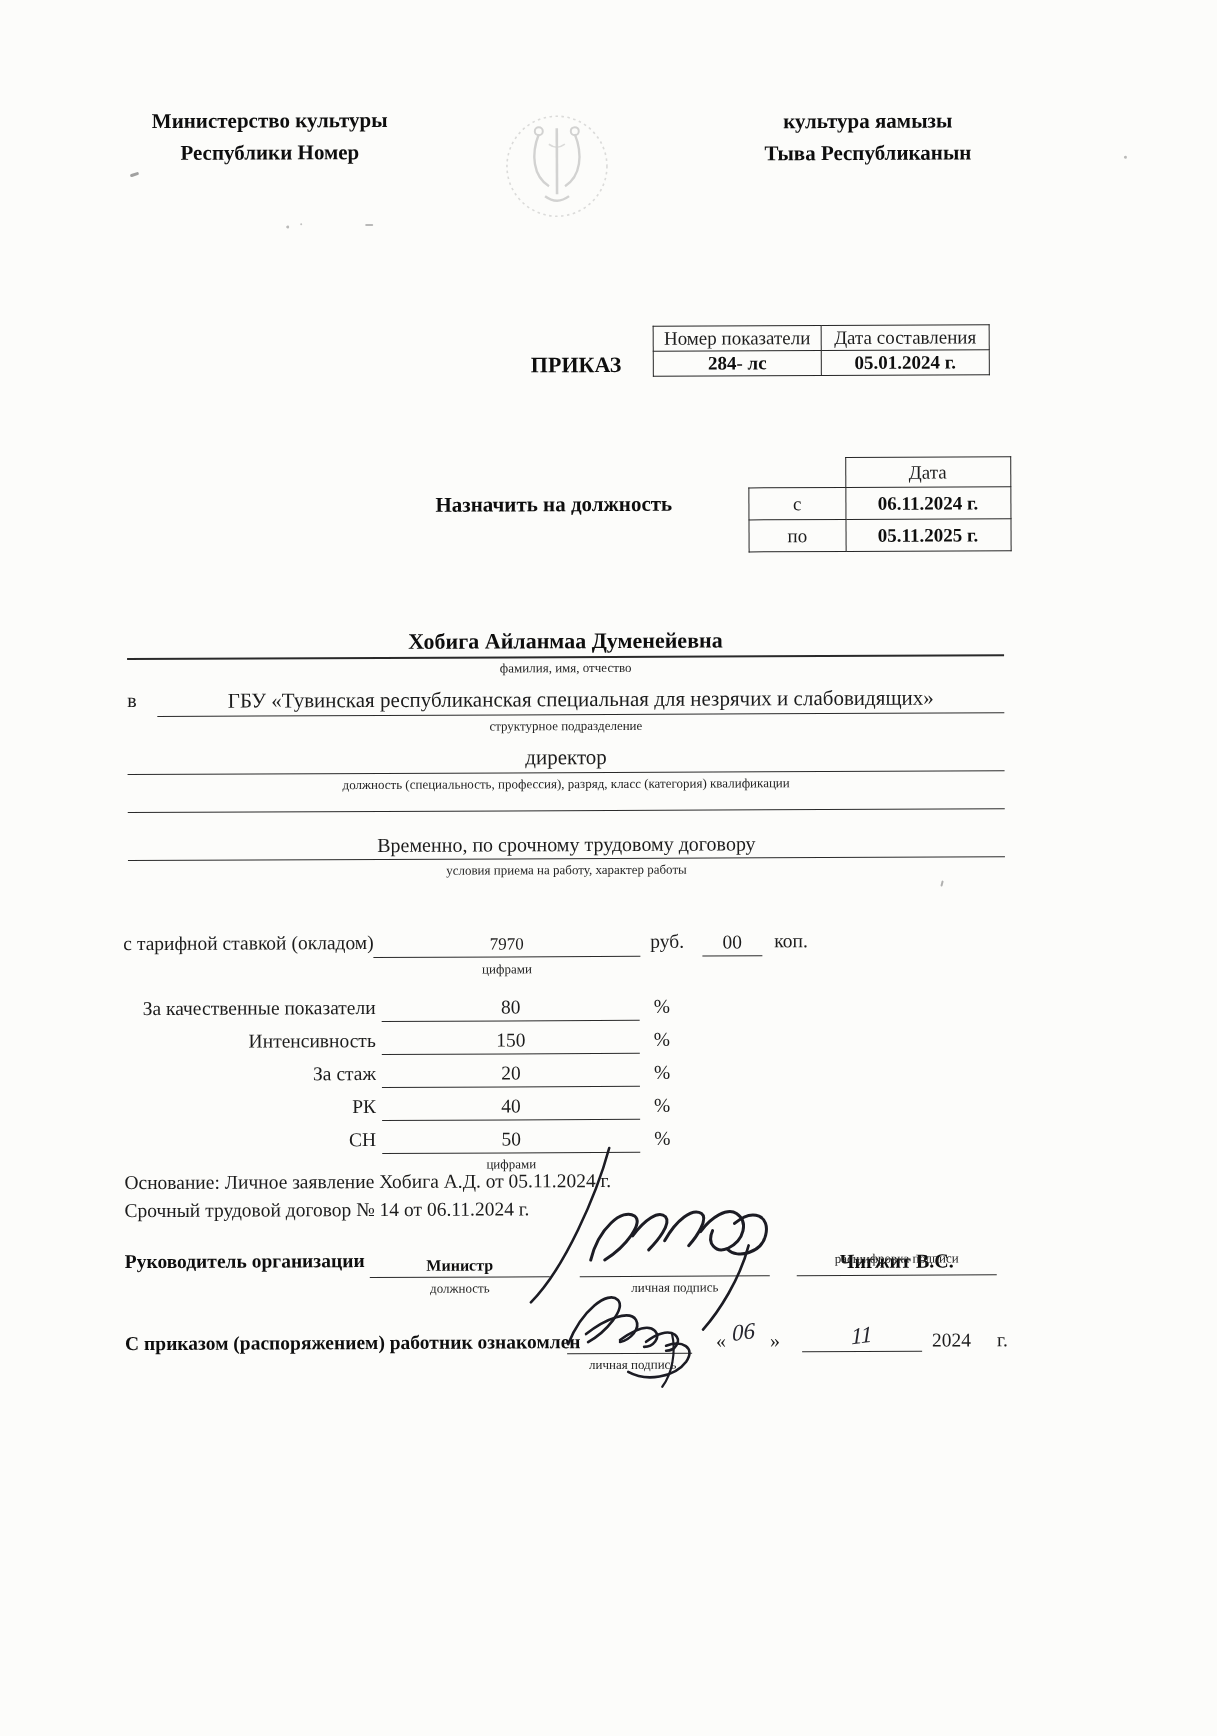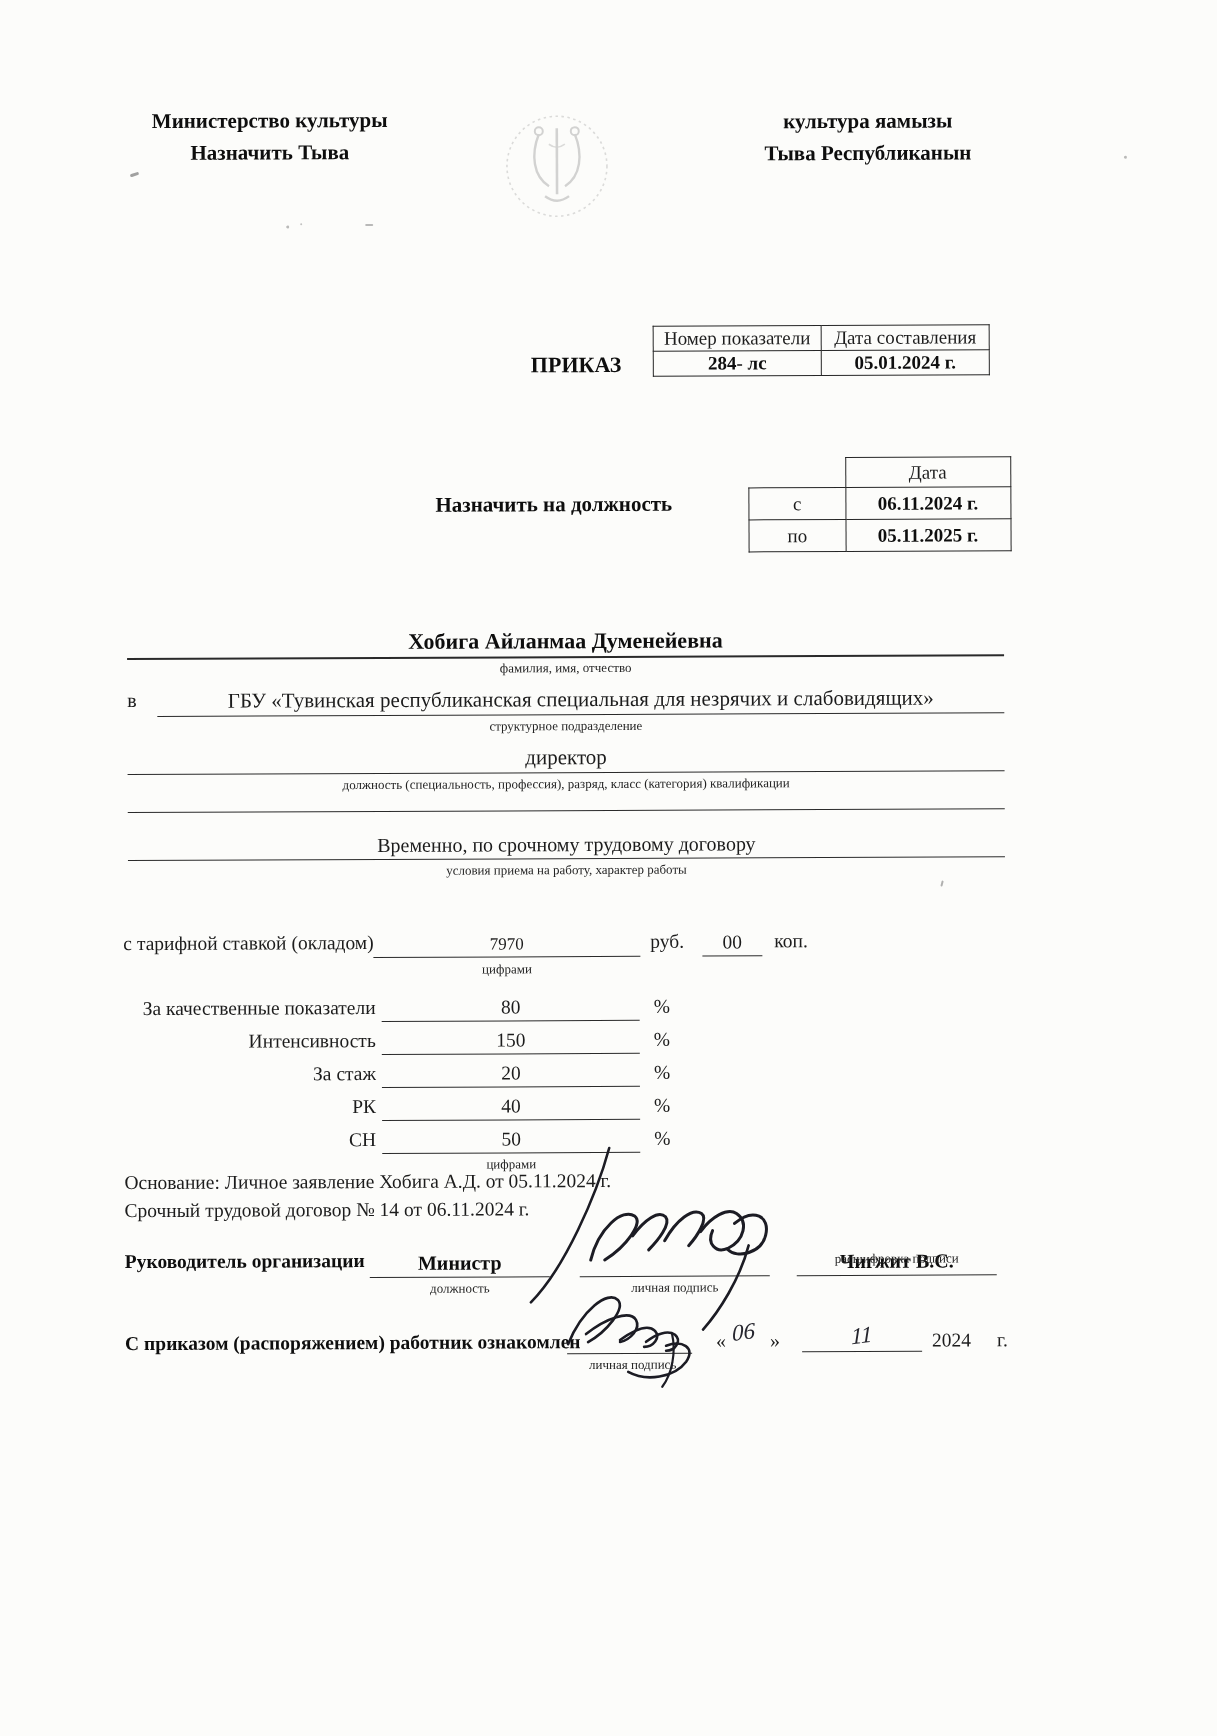--- a/index.html
+++ b/index.html
@@ -30,21 +30,21 @@
   svg{display:block;}
 </style>
 </head>
 <body>
 
 <div class="page">
 <div class="tilt">
 
   <div class="abs ctr b" style="left:118px;top:104px;width:310px;font-size:21px;line-height:1.5;">
     <div>Министерство культуры</div>
-    <div>Назначить Тыва</div>
+    <div>Республики Номер</div>
   </div>
 
   <div class="abs ctr b" style="left:716px;top:107px;width:310px;font-size:21px;line-height:1.5;">
     <div>культура яамызы</div>
     <div>Тыва Республиканын</div>
   </div>
 
   <div class="abs" style="left:500px;top:110px;width:120px;height:112px;opacity:.42;">
     <svg width="120" height="112" viewBox="0 0 120 112" fill="none" stroke="#9a9a9a">
       <circle cx="60" cy="56" r="50" stroke-width="1.6" stroke-dasharray="2.5 3.5" opacity=".8"></circle>
@@ -164,21 +164,21 @@
   <div class="abs" style="left:653px;top:1128px;font-size:19.5px;">%</div>
 
   <div class="abs cap" style="left:381px;top:1156px;width:258px;">цифрами</div>
 
   <div class="abs" style="left:123px;top:1170px;font-size:19.5px;">Основание: Личное заявление Хобига А.Д. от 05.11.2024 г.</div>
   <div class="abs" style="left:123px;top:1198px;font-size:19.5px;">Срочный трудовой договор № 14 от 06.11.2024 г.</div>
 
   <div class="abs b" style="left:123px;top:1249px;font-size:19.5px;">Руководитель организации</div>
 
   <div class="abs uline" style="left:368px;top:1242px;width:180px;height:34px;border-bottom-width:1.5px;">
-    <span class="b" style="font-size:20px;">Министр</span>
+    <span class="b" style="font-size:16px;">Министр</span>
   </div>
   <div class="abs cap" style="left:368px;top:1280px;width:180px;">должность</div>
 
   <div class="abs" style="left:578px;top:1242px;width:190px;height:34px;border-bottom:1.5px solid #2a2a2a;"></div>
   <div class="abs cap" style="left:578px;top:1280px;width:190px;">личная подпись</div>
 
   <div class="abs uline" style="left:795px;top:1242px;width:200px;height:34px;border-bottom-width:1.5px;">
     <span class="b" style="font-size:20px;">Чигжит В.С.</span>
   </div>
   <div class="abs cap" style="left:795px;top:1252px;width:200px;">расшифровка подписи</div>

